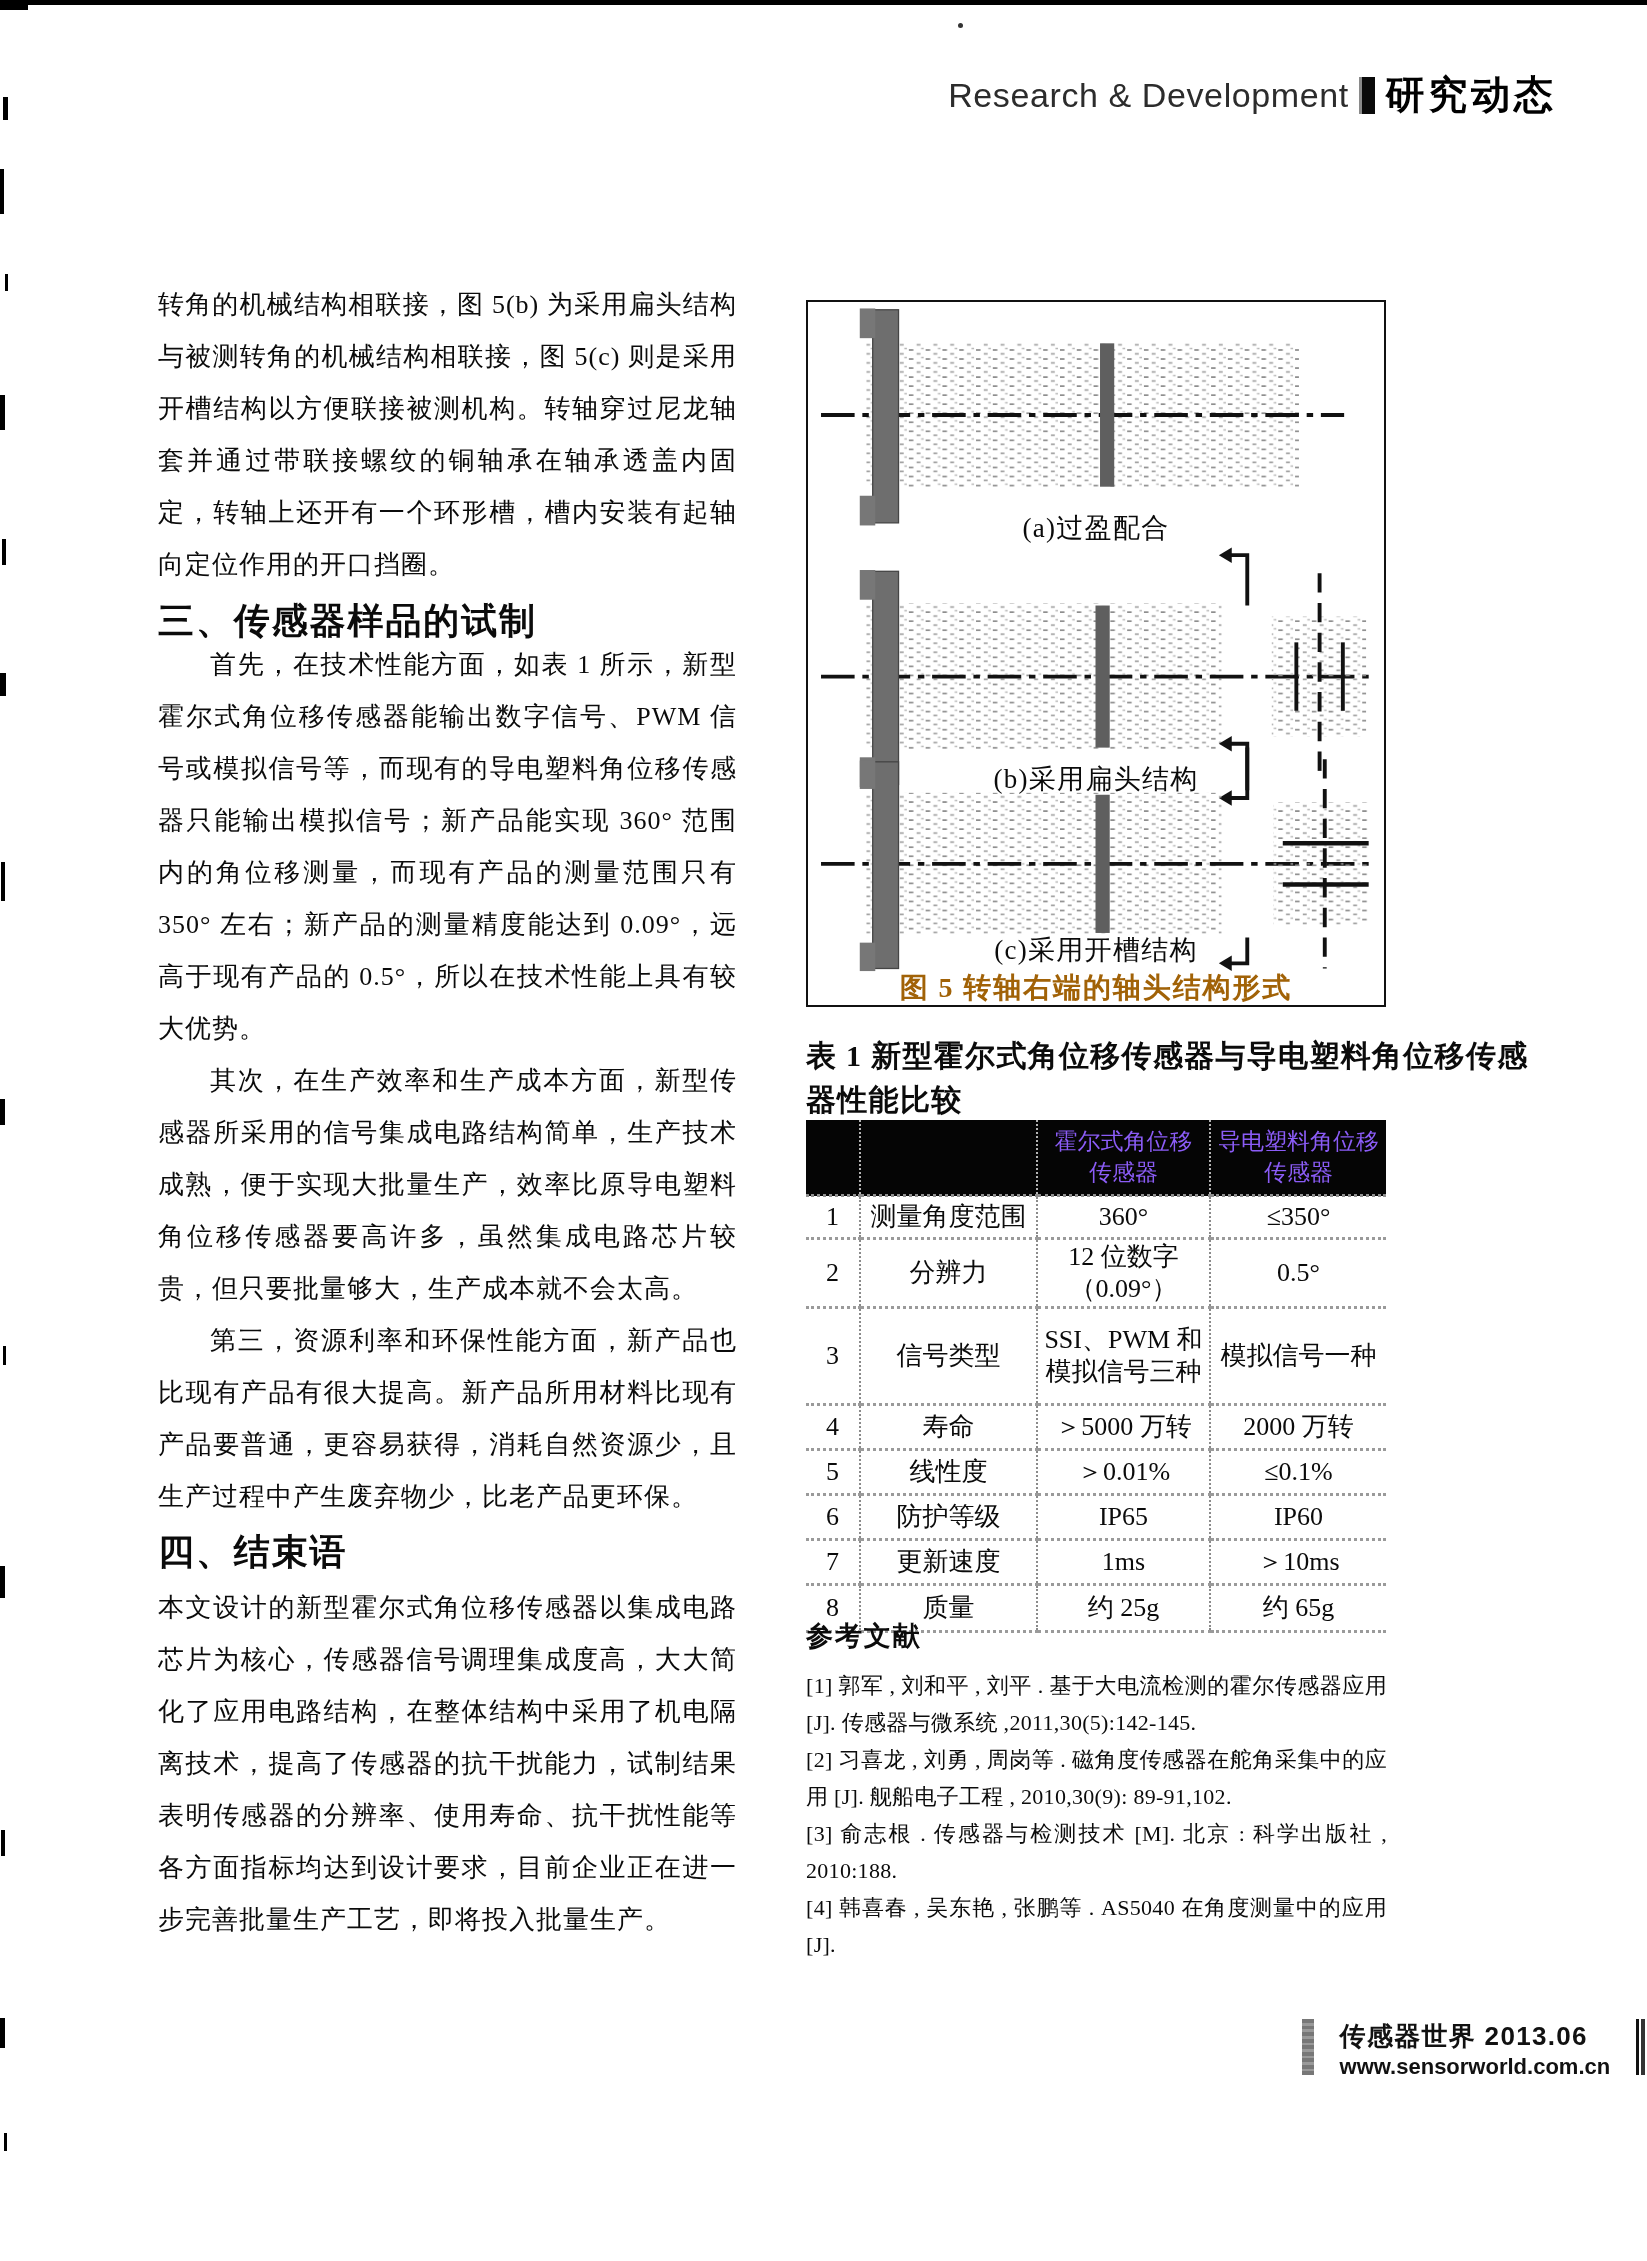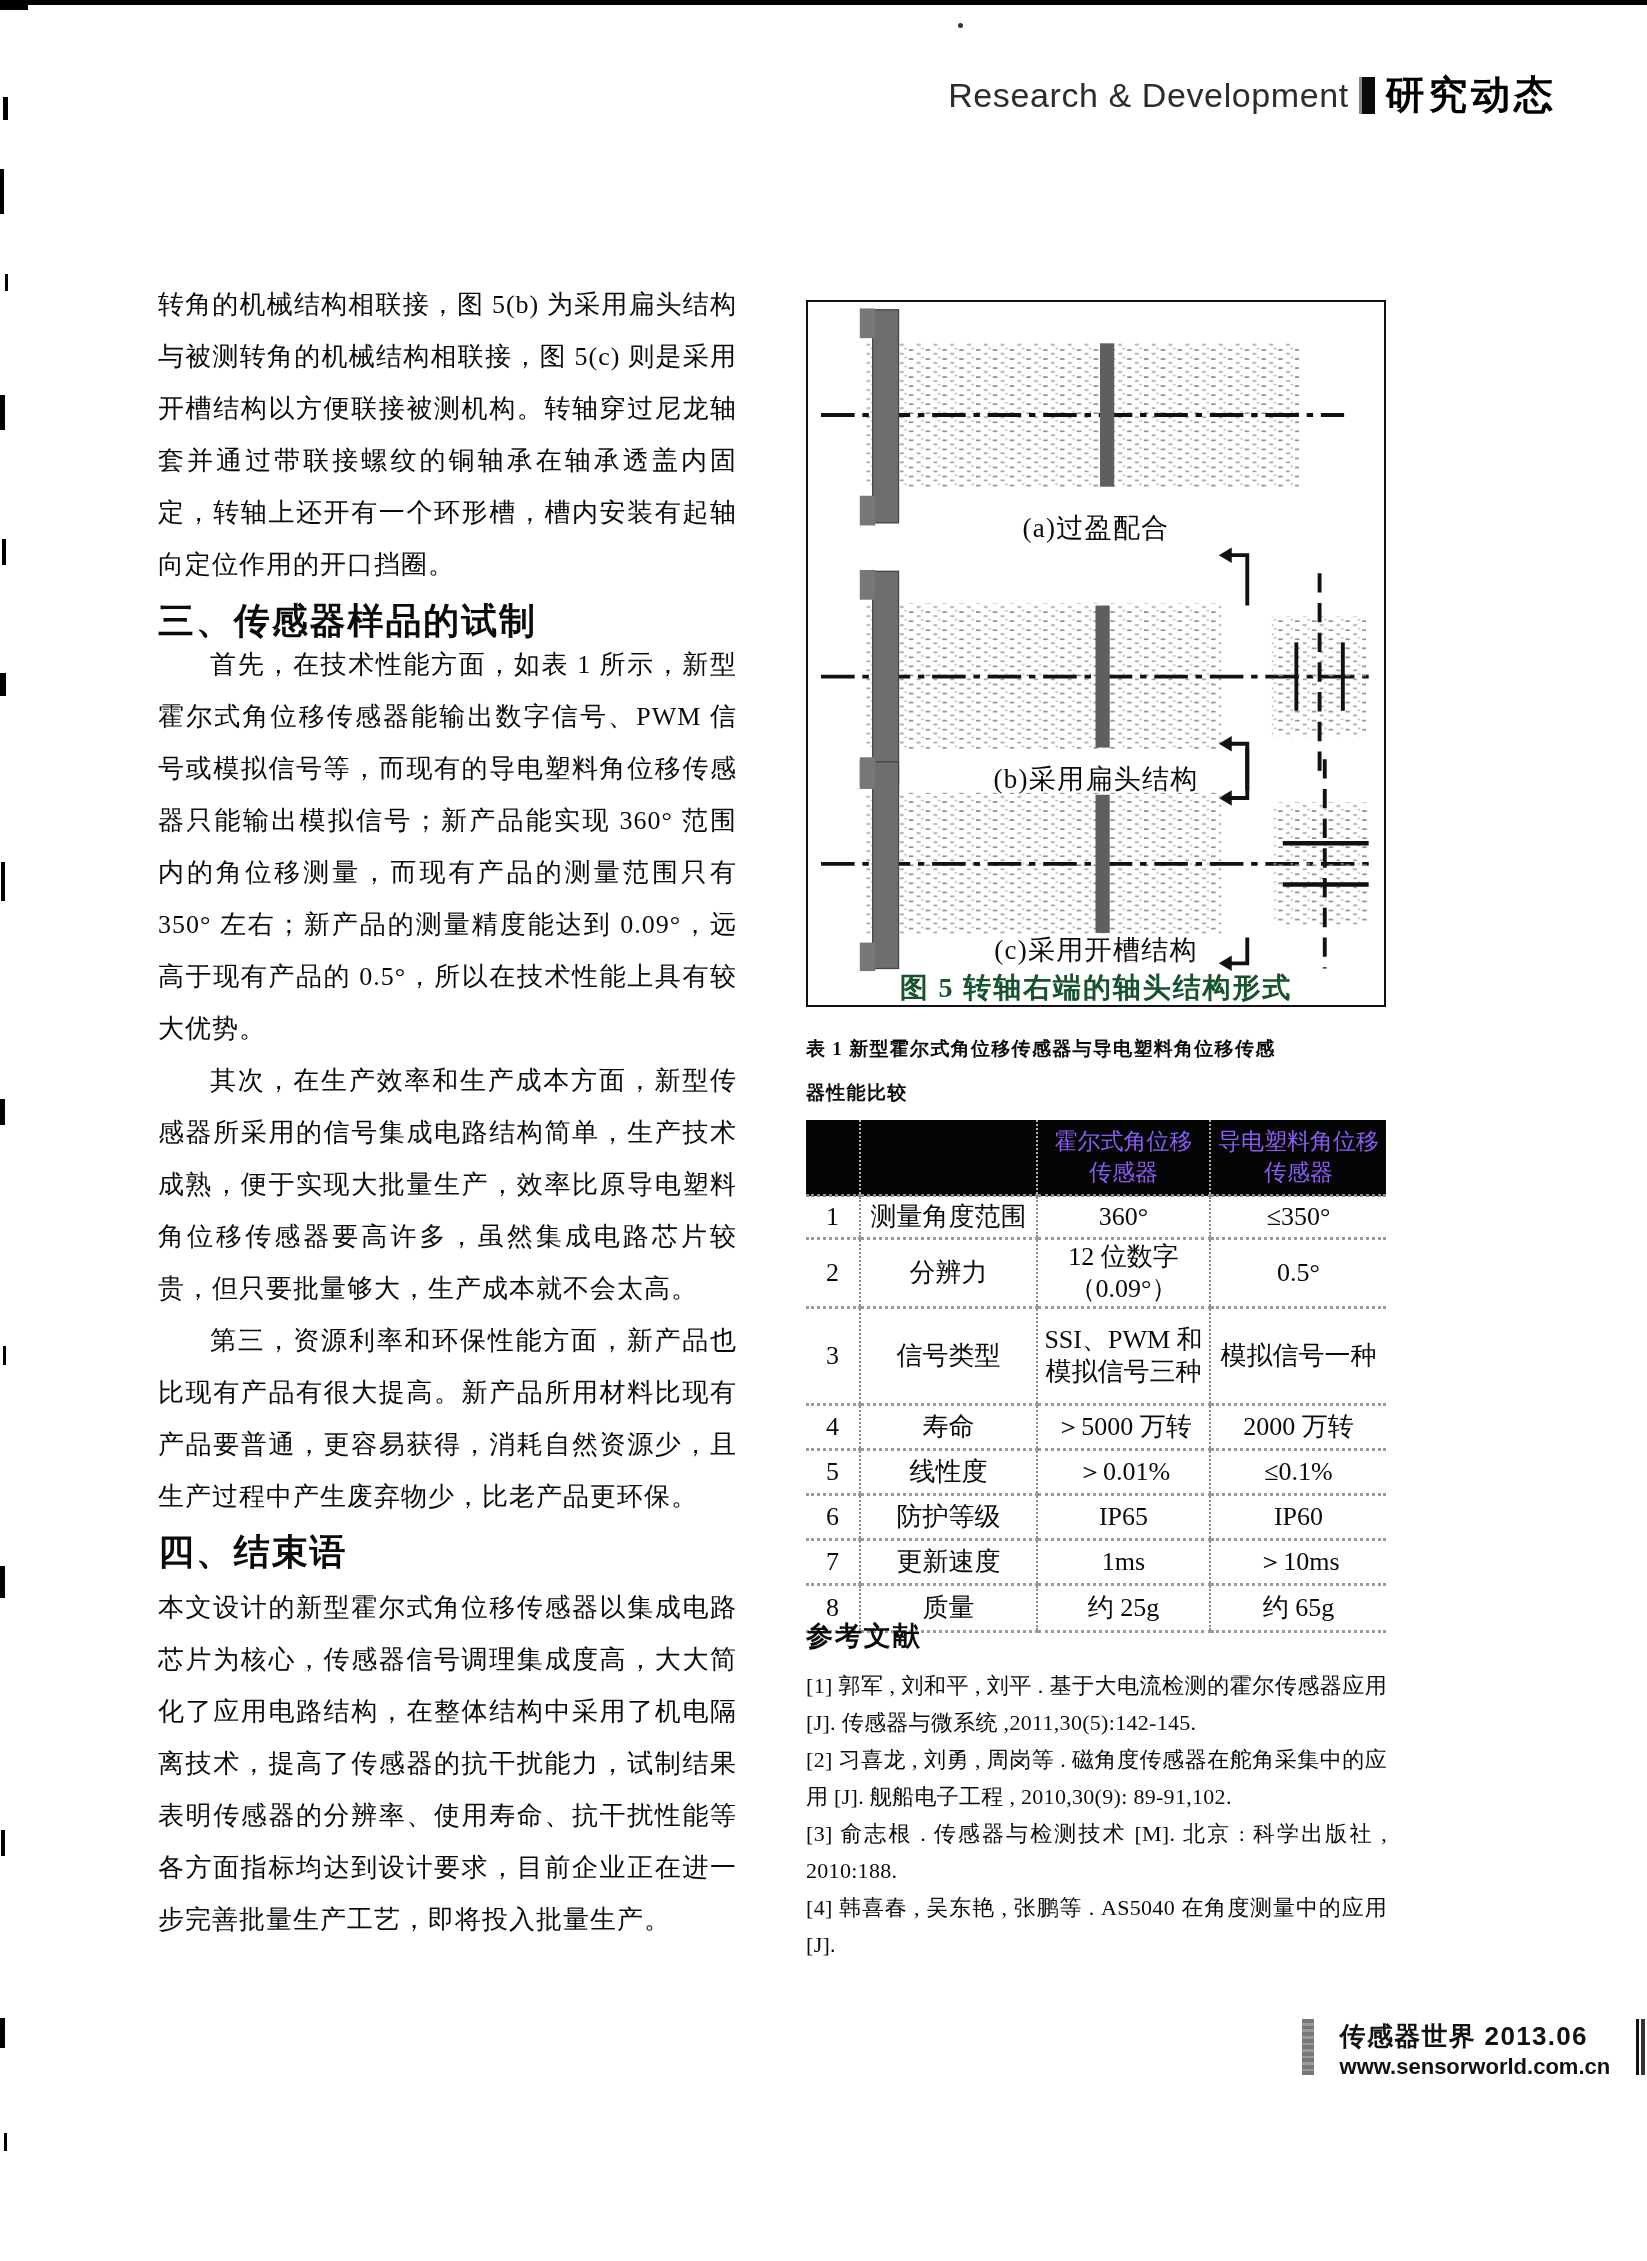--- a/index.html
+++ b/index.html
@@ -34,24 +34,24 @@
     position:absolute;left:806px;top:300px;width:580px;height:707px;
     border:2.6px solid #111;box-sizing:border-box;background:#fff;
   }
   .figbox svg{position:absolute;left:0;top:0;}
   .figlabel{
     position:absolute;left:0;width:100%;text-align:center;
     font-size:27px;letter-spacing:1.3px;color:#0b0b0b;
   }
   .figcaption{
     position:absolute;left:0;width:100%;text-align:center;
-    font-size:28px;font-weight:bold;letter-spacing:1.9px;color:#14532d;
-  }
-  
-  .tbl-title{position:absolute;left:806px;width:581px;font-size:19px;font-weight:bold;
+    font-size:28px;font-weight:bold;letter-spacing:1.9px;color:#a16207;
+  }
+  
+  .tbl-title{position:absolute;left:806px;width:581px;font-size:30px;font-weight:bold;
     letter-spacing:1.3px;white-space:nowrap;}
   table.cmp{
     position:absolute;left:806px;top:1120px;width:580px;
     border-collapse:collapse;table-layout:fixed;
   }
   table.cmp th,table.cmp td{
     text-align:center;vertical-align:middle;white-space:pre-line;
     font-family:"Liberation Serif",serif;
   }
   table.cmp thead th{

